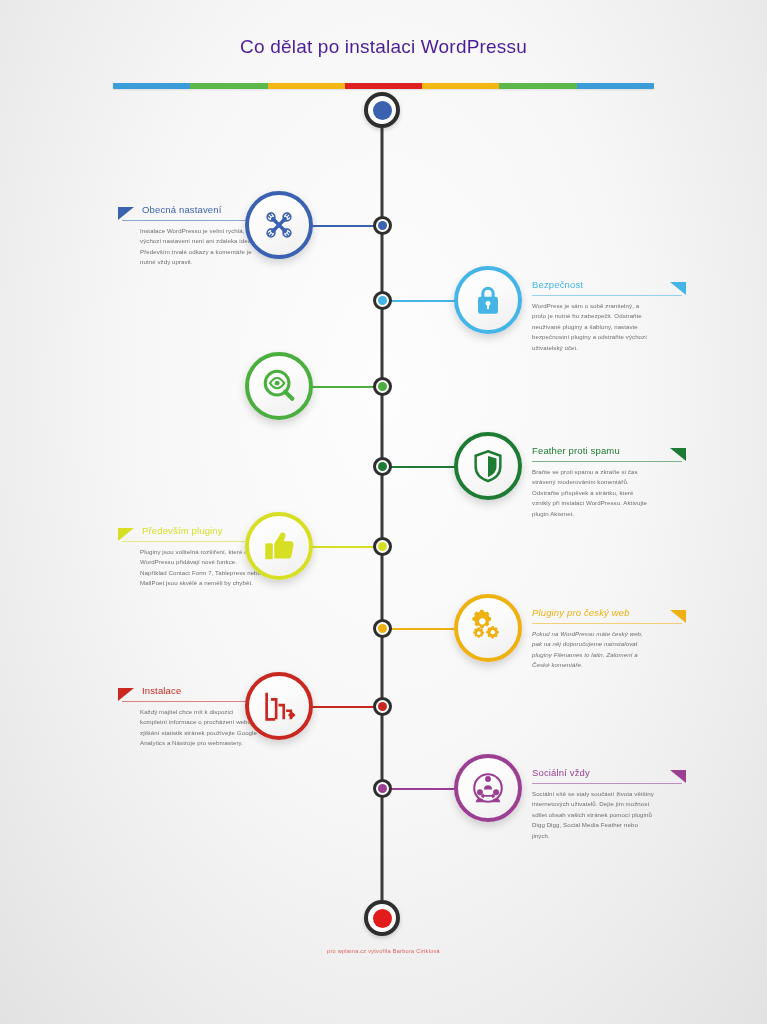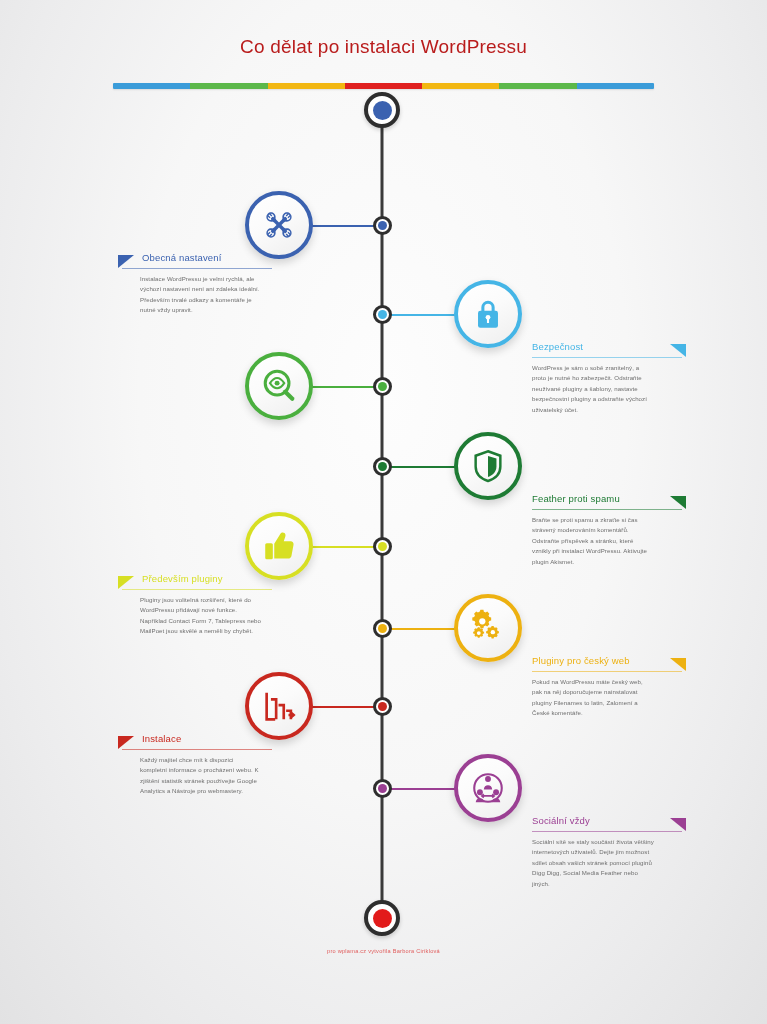--- a/index.html
+++ b/index.html
@@ -7,21 +7,21 @@
     width:767px;height:1024px;
     background:radial-gradient(ellipse at 50% 38%, #fdfdfd 0%, #f7f7f7 45%, #ececed 75%, #e2e2e3 100%);
     font-family:"Liberation Sans", sans-serif;
     overflow:hidden;position:relative;
   }
   .page{position:absolute;inset:0;}
 
   
   .title{
     position:absolute;left:0;right:0;top:36px;
-    text-align:center;font-size:19px;color:#b91c1c;
+    text-align:center;font-size:19px;color:#4c1d95;
     letter-spacing:.2px;font-weight:400;
   }
   .colorbar{
     position:absolute;left:113px;top:83px;width:541px;height:6px;
     display:flex;border-radius:1px;overflow:hidden;
     box-shadow:0 1px 2px rgba(0,0,0,.10);
   }
   .colorbar span{display:block;height:100%;}
 
   
@@ -53,21 +53,21 @@
   .disc{
     position:absolute;width:68px;height:68px;border-radius:50%;
     background:linear-gradient(150deg,#ffffff 0%,#fbfbfb 45%,#eeeeee 100%);
     box-sizing:border-box;border:4px solid #000;
     display:flex;align-items:center;justify-content:center;z-index:5;
     box-shadow:0 4px 8px rgba(0,0,0,.16);
   }
   .disc svg{width:38px;height:38px;display:block;}
 
   
-  .block{position:absolute;width:150px;margin-top:48px;}
+  .block{position:absolute;width:150px;}
   .block.left{left:122px;text-align:left;}
   .block.right{left:532px;text-align:left;}
   .hdr{position:relative;height:17px;}
   .hdr .lbl{
     position:absolute;top:0;font-size:9.5px;white-space:nowrap;letter-spacing:.15px;
   }
   .hdr .rule{position:absolute;left:0;right:0;bottom:0;height:1.5px;opacity:.55;}
   .arrow{position:absolute;width:0;height:0;bottom:1px;}
   .block.left .arrow{left:-4px;border-top:13px solid #000;border-right:16px solid transparent;}
   .block.left .lbl{left:20px;}
@@ -137,21 +137,21 @@
         </div>
         <div class="block left" style="top: -12px;">
           <div class="hdr">
             <span class="rule" style="background: rgb(59, 98, 176);"></span>
             <span class="arrow" style="border-top-color: rgb(59, 98, 176);"></span>
             <span class="lbl" style="color: rgb(59, 98, 176);">Obecná nastavení</span>
           </div>
           <div class="body">Instalace WordPressu je velmi rychlá, ale výchozí nastavení není ani zdaleka ideální. Především trvalé odkazy a komentáře je nutné vždy upravit.</div>
         </div>
       </div>
-      <div class="row" style="top: 305px;">
+      <div class="row" style="top: 291px;">
         <div class="node">
           <i style="background: rgb(69, 181, 230);"></i>
         </div>
         <div class="connector" style="background: rgb(69, 181, 230); left: 382px; width: 106px;"></div>
         <div class="disc" style="left: 454px; top: -25px; border-color: rgb(69, 181, 230);">
           <span>
             <svg viewBox="0 0 40 40" fill="#45b5e6">
         <path d="M13 17v-4a7 7 0 0 1 14 0v4h-3.2v-4a3.8 3.8 0 0 0-7.6 0v4z"></path>
         <rect x="9.5" y="16.5" width="21" height="18" rx="2.4"></rect>
         <circle cx="20" cy="23.5" r="2.5" fill="#fff"></circle>
@@ -221,21 +221,21 @@
         </div>
         <div class="block left" style="top: -12px;">
           <div class="hdr">
             <span class="rule" style="background: rgb(215, 223, 35);"></span>
             <span class="arrow" style="border-top-color: rgb(215, 223, 35);"></span>
             <span class="lbl" style="color: rgb(215, 223, 35);">Především pluginy</span>
           </div>
           <div class="body">Pluginy jsou volitelná rozšíření, které do WordPressu přidávají nové funkce. Například Contact Form 7, Tablepress nebo MailPoet jsou skvělé a neměli by chybět.</div>
         </div>
       </div>
-      <div class="row" style="top: 619px;">
+      <div class="row" style="top: 619px; font-style: italic;">
         <div class="node">
           <i style="background: rgb(237, 177, 17);"></i>
         </div>
         <div class="connector" style="background: rgb(237, 177, 17); left: 382px; width: 106px;"></div>
         <div class="disc" style="left: 454px; top: -25px; border-color: rgb(237, 177, 17);">
           <span>
             <svg viewBox="0 0 40 40" fill="#edb111">
         <path d="M16.2 4.5h5.1l.7 3.2c1 .3 2 .7 2.8 1.3l3-1.5 3.6 3.6-1.5 3c.6.9 1 1.8 1.3 2.8l3.2.7v5.1l-3.2.7c-.3 1-.7 2-1.3 2.8l1.5 3-3.6 3.6-3-1.5c-.9.6-1.8 1-2.8 1.3l-.7 3.2h-5.1l-.7-3.2c-1-.3-2-.7-2.8-1.3l-3 1.5-3.6-3.6 1.5-3c-.6-.9-1-1.8-1.3-2.8L2.4 22.7v-5.1l3.2-.7c.3-1 .7-2 1.3-2.8l-1.5-3L9 7.5l3 1.5c.9-.6 1.8-1 2.8-1.3z" transform="translate(2 -2) scale(.62)"></path>
         <circle cx="14" cy="13" r="3.3" fill="#fff"></circle>
         <path d="M16.2 4.5h5.1l.7 3.2c1 .3 2 .7 2.8 1.3l3-1.5 3.6 3.6-1.5 3c.6.9 1 1.8 1.3 2.8l3.2.7v5.1l-3.2.7c-.3 1-.7 2-1.3 2.8l1.5 3-3.6 3.6-3-1.5c-.9.6-1.8 1-2.8 1.3l-.7 3.2h-5.1l-.7-3.2c-1-.3-2-.7-2.8-1.3l-3 1.5-3.6-3.6 1.5-3c-.6-.9-1-1.8-1.3-2.8L2.4 22.7v-5.1l3.2-.7c.3-1 .7-2 1.3-2.8l-1.5-3L9 7.5l3 1.5c.9-.6 1.8-1 2.8-1.3z" transform="translate(17 16) scale(.42)"></path>

